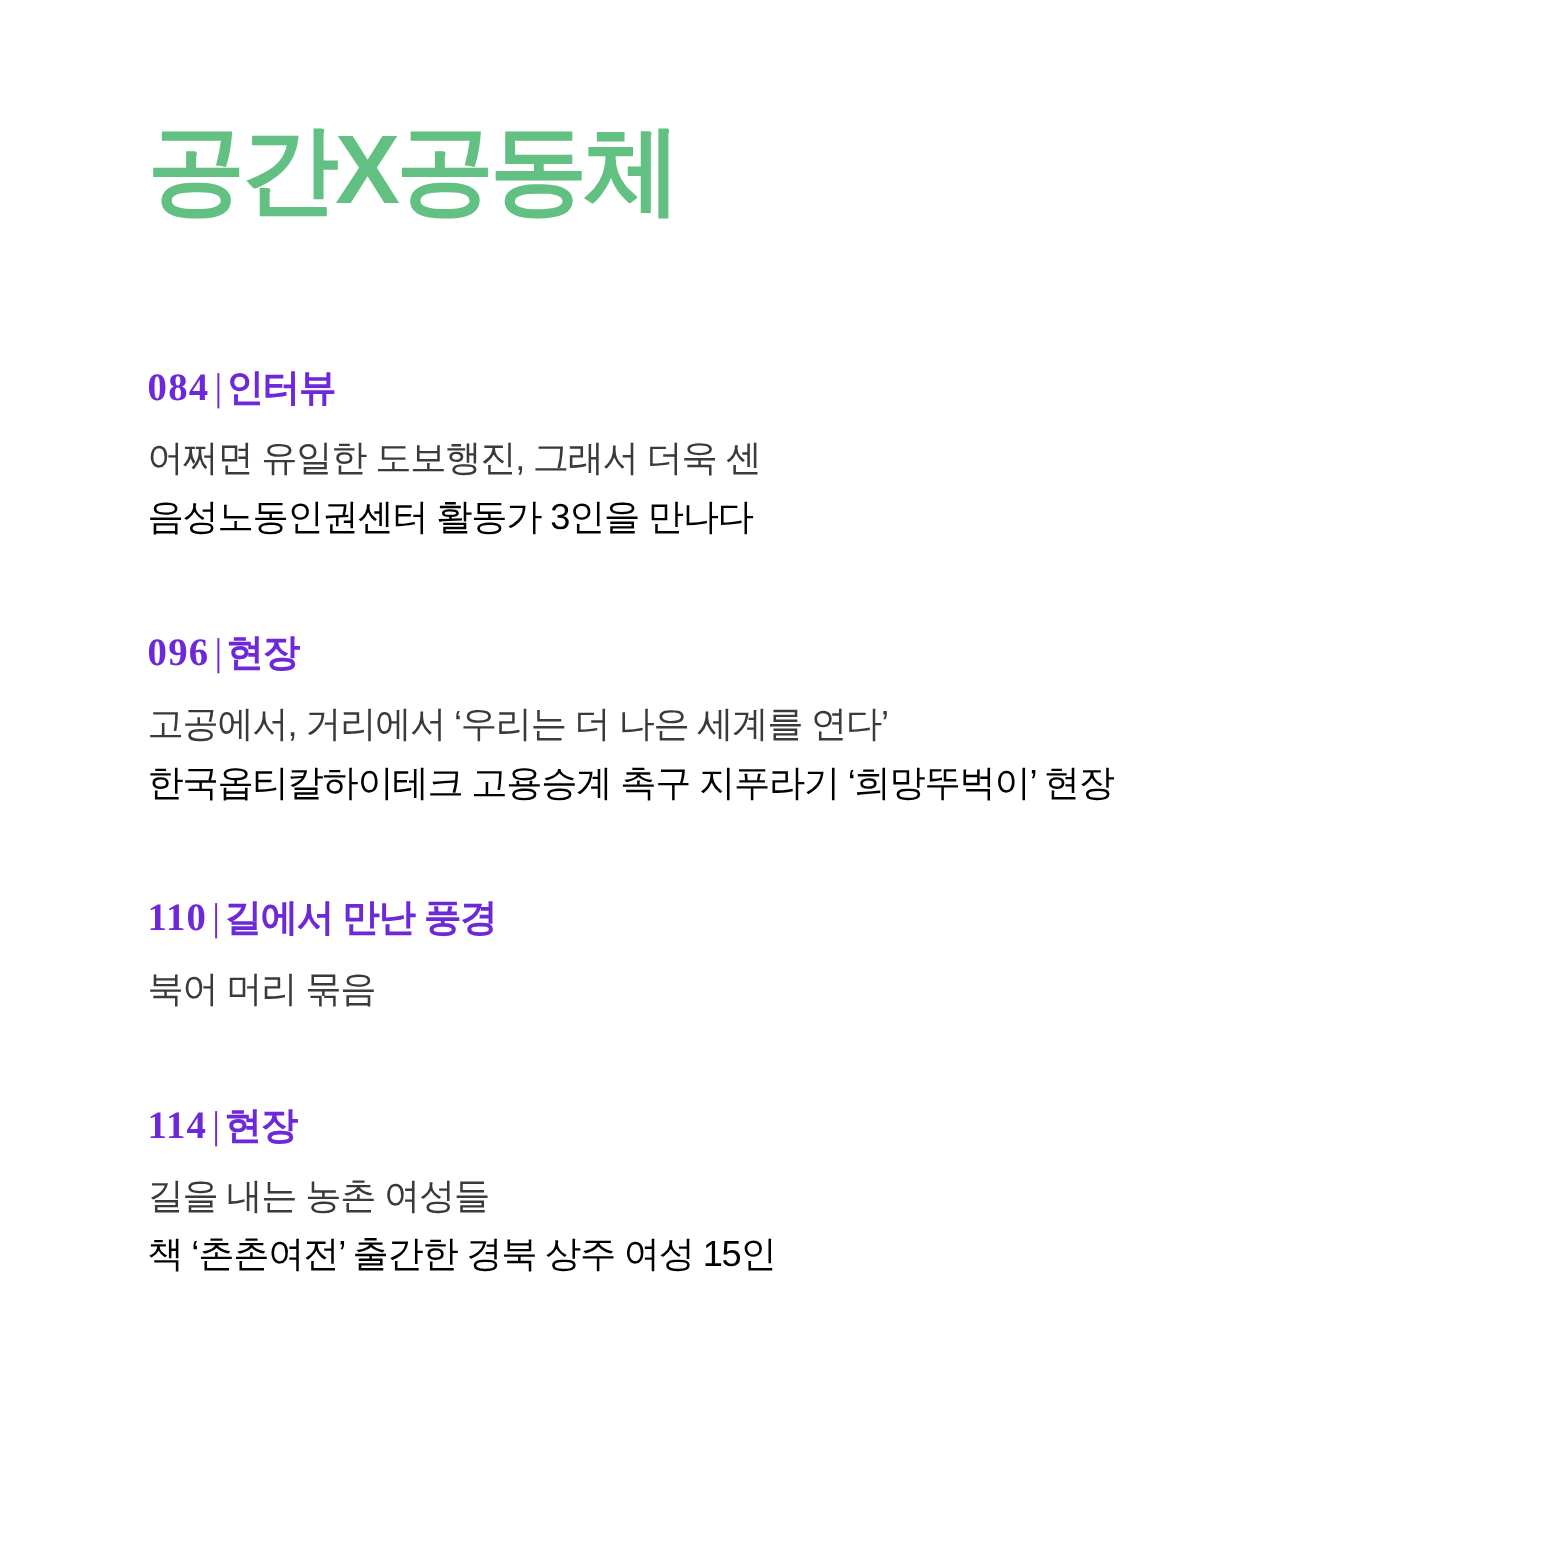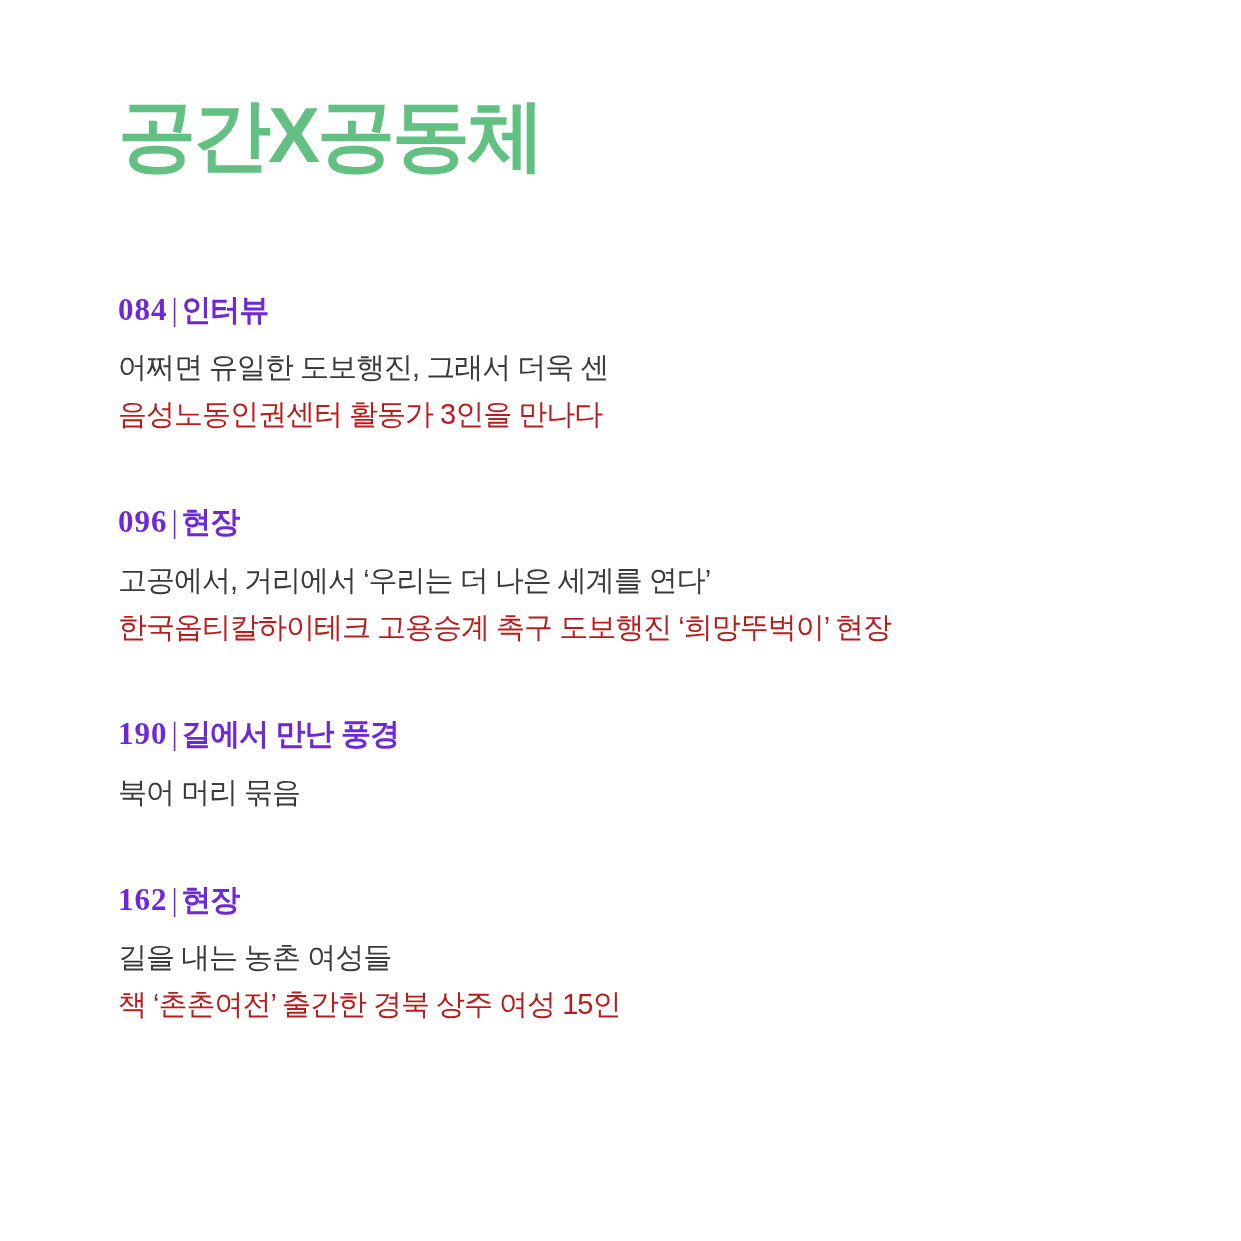--- a/index.html
+++ b/index.html
@@ -75,21 +75,21 @@
   .entry-line {
     font-family: "Liberation Sans", sans-serif;
     font-weight: 400;
     font-size: 29px;
     line-height: 1.62;
     letter-spacing: -1px;
     color: #3a3a3a;
     white-space: nowrap;
   }
   .entry-line.sub {
-    color: #b91c1c;
+    color: #000000;
   }
 </style>
 </head>
 <body>
 
 <div class="page">
 
   <div class="section-title" style="color: rgb(98, 193, 130);">공간X공동체</div>
 
   <div class="toc">
@@ -100,32 +100,32 @@
       </div>
       <div class="entry-line">어쩌면 유일한 도보행진, 그래서 더욱 센</div>
       <div class="entry-line sub">음성노동인권센터 활동가 3인을 만나다</div>
     </div>
 
     <div class="entry">
       <div class="entry-head">
         <span class="num">096</span><span class="sep">|</span><span class="kind">현장</span>
       </div>
       <div class="entry-line">고공에서, 거리에서 ‘우리는 더 나은 세계를 연다’</div>
-      <div class="entry-line sub">한국옵티칼하이테크 고용승계 촉구 도보행진 ‘희망뚜벅이’ 현장</div>
+      <div class="entry-line sub">한국옵티칼하이테크 고용승계 촉구 지푸라기 ‘희망뚜벅이’ 현장</div>
     </div>
 
     <div class="entry">
       <div class="entry-head">
-        <span class="num">190</span><span class="sep">|</span><span class="kind">길에서 만난 풍경</span>
+        <span class="num">110</span><span class="sep">|</span><span class="kind">길에서 만난 풍경</span>
       </div>
       <div class="entry-line">북어 머리 묶음</div>
     </div>
 
     <div class="entry">
       <div class="entry-head">
-        <span class="num">162</span><span class="sep">|</span><span class="kind">현장</span>
+        <span class="num">114</span><span class="sep">|</span><span class="kind">현장</span>
       </div>
       <div class="entry-line">길을 내는 농촌 여성들</div>
       <div class="entry-line sub">책 ‘촌촌여전’ 출간한 경북 상주 여성 15인</div>
     </div>
 
   </div>
 </div>
 
 </body></html>

